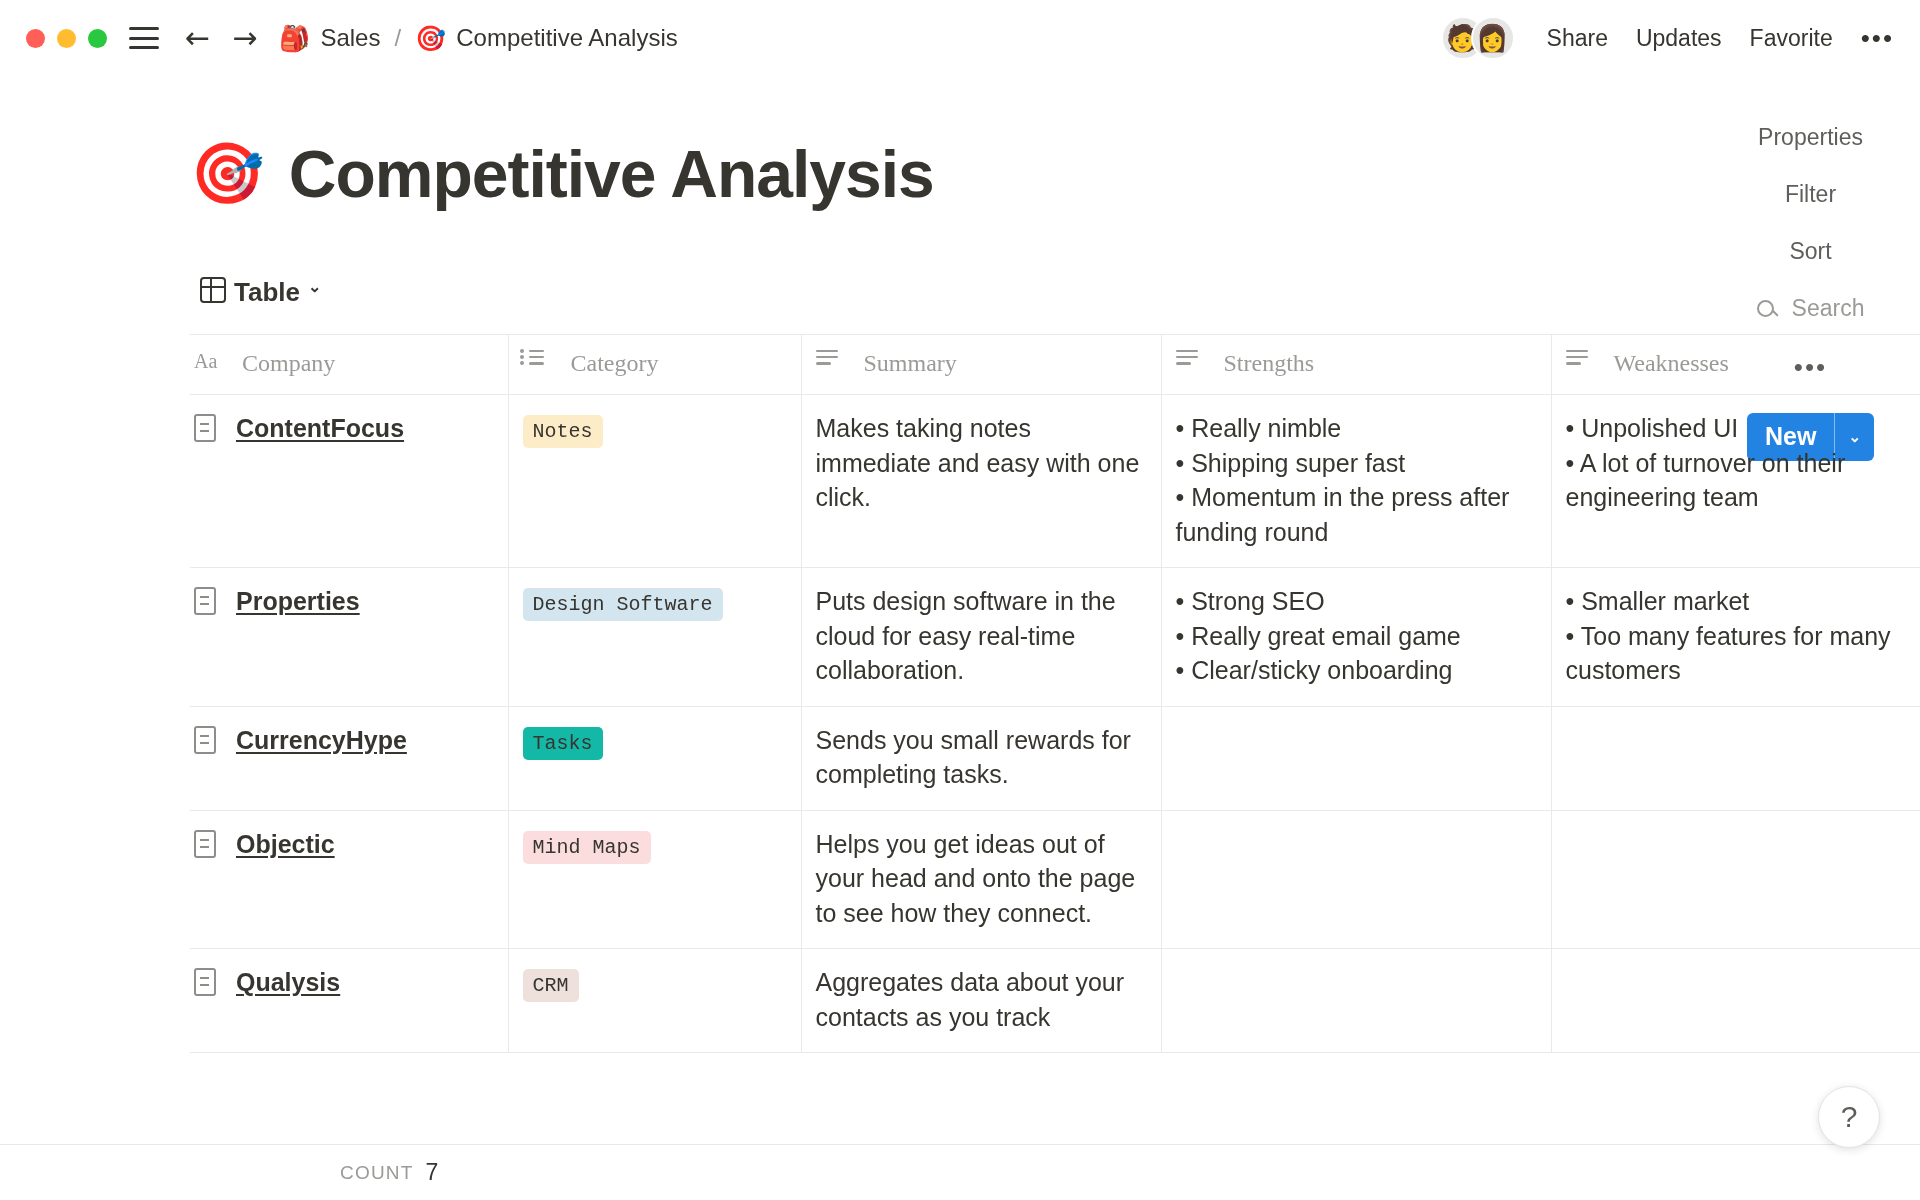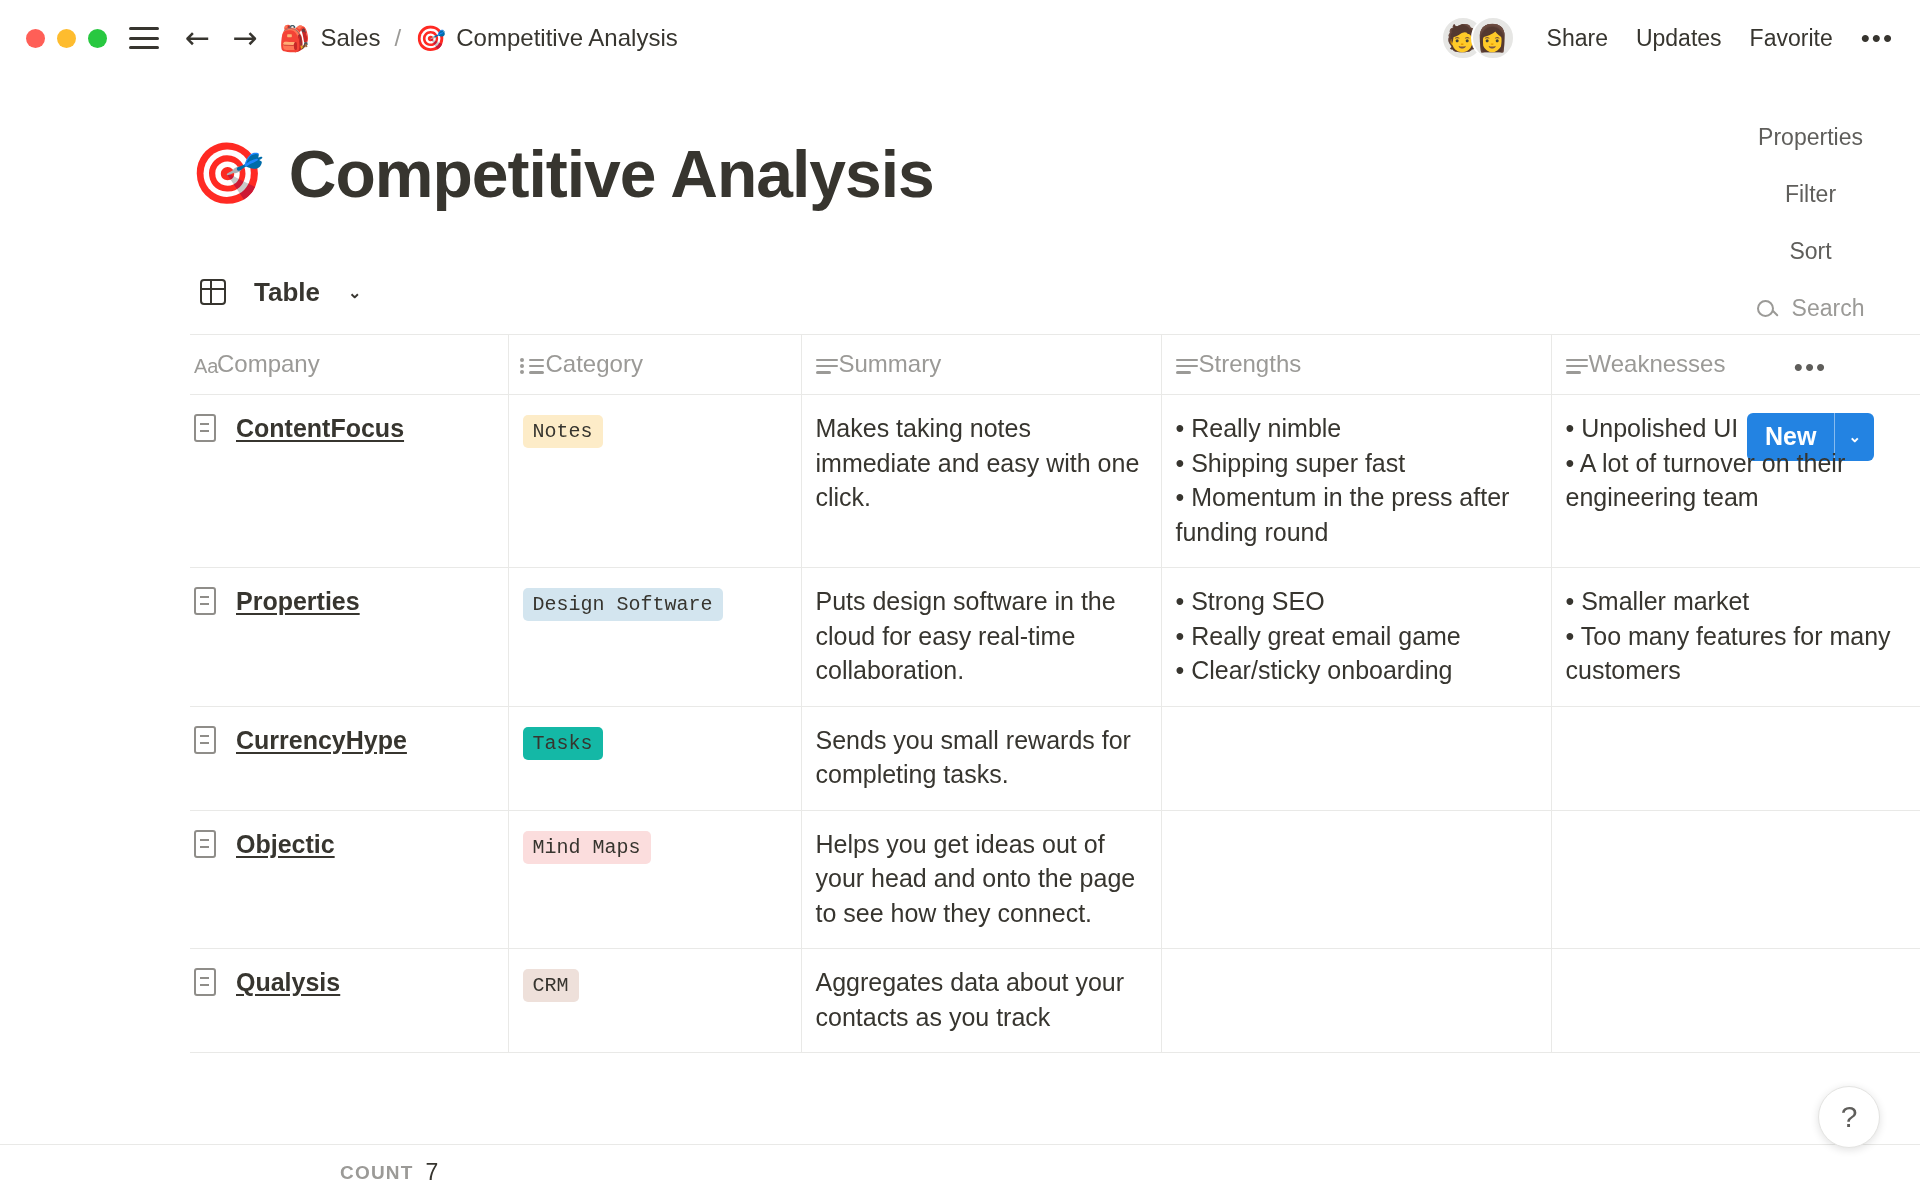--- a/index.html
+++ b/index.html
@@ -81,21 +81,21 @@
   }
 
   
   .view-toolbar {
     display: flex; align-items: center;
     margin: 52px 0 0 0;
     padding: 0 46px 0 200px;
     height: 56px;
   }
   .view-tab {
-    display: flex; align-items: center; gap: 28px;
+    display: flex; align-items: flex-start; gap: 8px;
     font-size: 26px; font-weight: bold; color: #37352f;
     cursor: pointer;
   }
   .table-icon {
     width: 26px; height: 26px; border: 2px solid #37352f; border-radius: 4px;
     position: relative;
   }
   .table-icon:before {
     content:""; position:absolute; left:0; right:0; top:7px; height:2px; background:#37352f;
   }
@@ -141,21 +141,21 @@
     text-align: left; vertical-align: top;
     padding: 16px 16px 18px 14px;
   }
   table.db th {
     border-top: 1px solid #e9e9e7;
     font-weight: normal; color: #9b9a97; font-size: 24px;
     padding: 12px 16px 14px 14px;
     height: 60px; vertical-align: middle;
   }
   table.db th:first-child, table.db td:first-child { border-left: none; padding-left: 4px; }
-  table.db th .hd { display: flex; align-items: flex-end; gap: 1px; }
+  table.db th .hd { display: flex; align-items: flex-start; gap: 26px; font-family: Liberation Serif, serif; }
   .col-icon { color: #9b9a97; font-size: 20px; display: inline-block; width: 22px; }
   .lines-icon { display:inline-block; width:22px; }
   .lines-icon i { display:block; height:2.2px; background:#9b9a97; margin-bottom:4px; border-radius:2px; }
   .lines-icon i:nth-child(1){ width:100%; }
   .lines-icon i:nth-child(2){ width:100%; }
   .lines-icon i:nth-child(3){ width:70%; }
   .list-icon { display:inline-block; width:22px; }
   .list-icon i { display:block; height:2.2px; background:#9b9a97; margin-bottom:4px; border-radius:2px; width:72%; margin-left:28%; position:relative; }
   .list-icon i:before { content:""; position:absolute; left:-9px; top:-1px; width:4px; height:4px; background:#9b9a97; border-radius:50%; }
 
@@ -191,21 +191,21 @@
   
   .footer {
     position: absolute; left: 0; right: 0; bottom: 0;
     height: 56px;
     border-top: 1px solid #e9e9e7;
     background: #fff;
     display: flex; align-items: center;
     padding-left: 340px;
     font-size: 21px;
   }
-  .count-label { color: #9b9a97; letter-spacing: 1.2px; font-size: 19px; margin-right: 12px; font-weight: bold; }
+  .count-label { color: #9b9a97; letter-spacing: 1.2px; font-size: 19px; margin-right: 12px; }
   .count-val { color: #37352f; font-size: 23px; }
 
   .help-btn {
     position: absolute; right: 40px; bottom: 52px;
     width: 62px; height: 62px; border-radius: 50%;
     background: #fff; border: 1px solid #e4e4e2;
     box-shadow: 0 2px 8px rgba(0,0,0,.12);
     display: flex; align-items: center; justify-content: center;
     font-size: 30px; color: #5f5e5b; cursor: pointer;
   }

